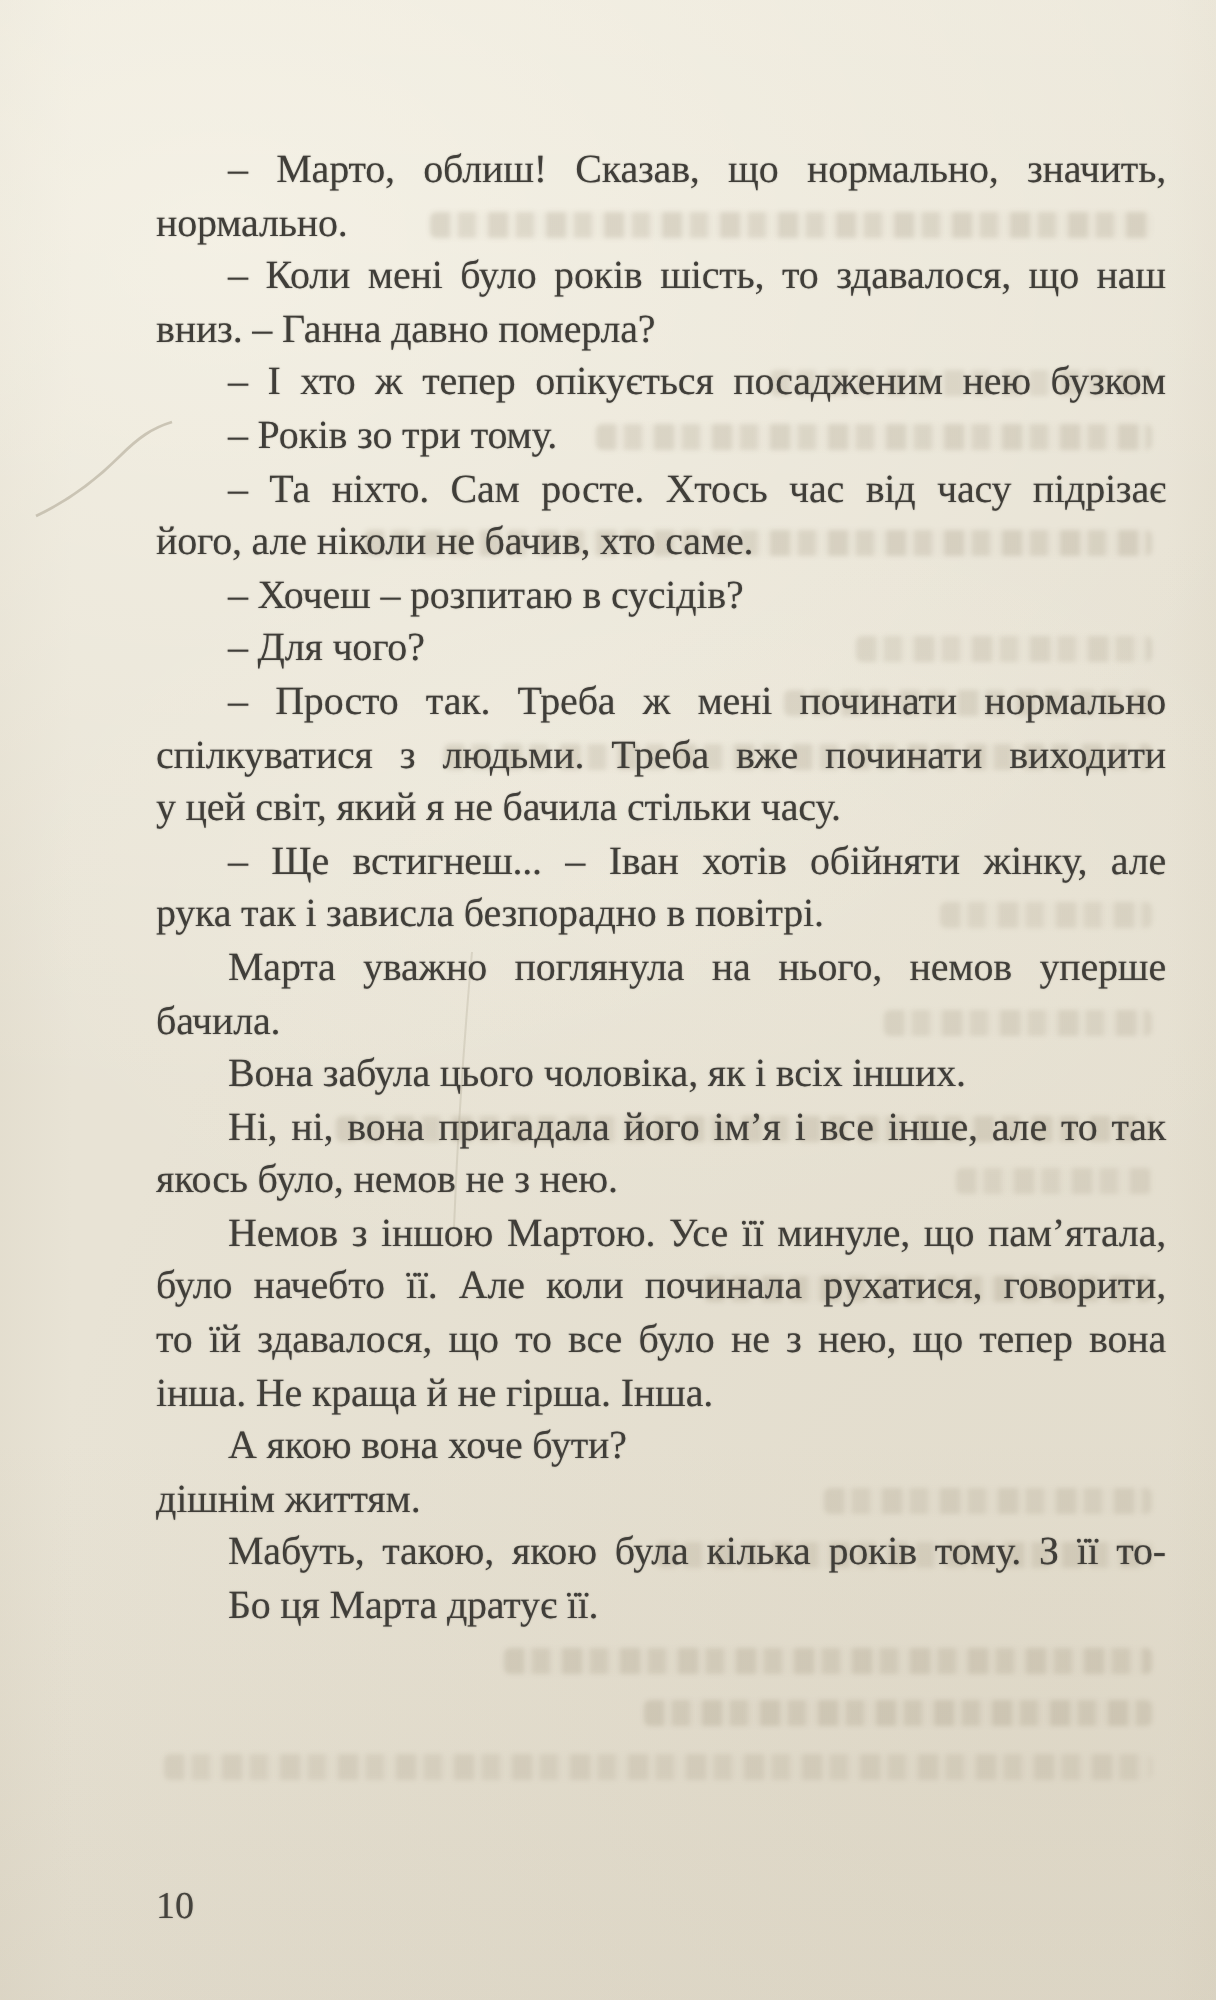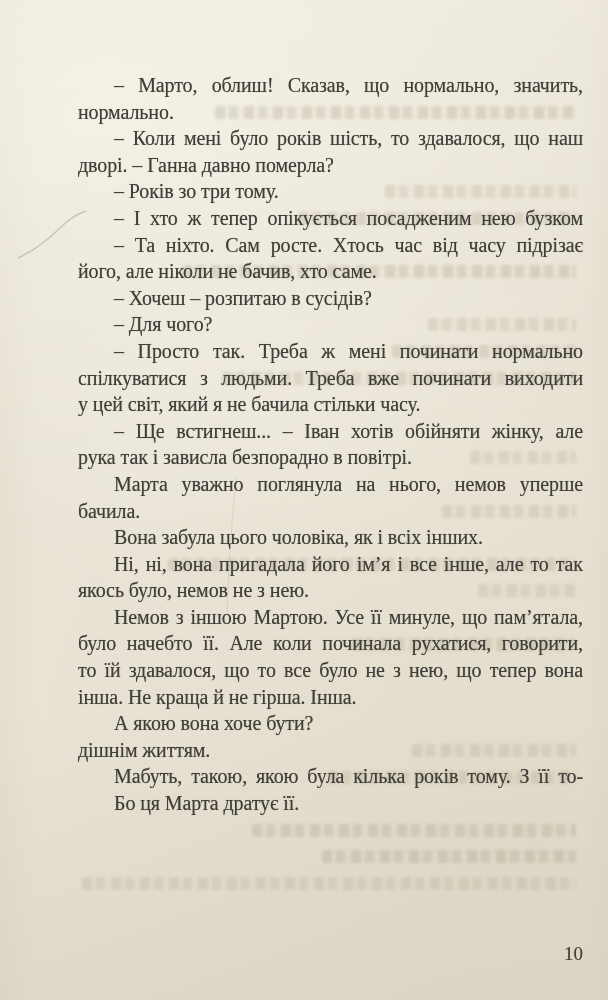--- a/index.html
+++ b/index.html
@@ -35,21 +35,21 @@
     white-space: normal;
     text-shadow: 0 0 0.7px rgba(64,62,57,0.55);
   }
   .line.first { text-indent: 36px; }
   .line.last  { text-align-last: left; font-family: Liberation Serif, serif; }
   .page-number {
     position: absolute;
     left: 78px;
     top: 941px;
     width: 505px;
-    text-align: right;
+    text-align: left;
     font-size: 19px;
     line-height: 26px;
     color: #45433d;
     text-shadow: 0 0 0.7px rgba(64,62,57,0.5);
   }
   .bleed-layer { position: absolute; inset: 0; pointer-events: none; }
   .bleed {
     position: absolute;
     height: 13px;
     border-radius: 3px;
@@ -89,23 +89,23 @@
 
   <svg class="crease-svg" width="608" height="1000" viewBox="0 0 608 1000">
     <path d="M18,258 C35,250 48,240 60,228 C69,219 76,214 86,211" stroke="rgba(158,148,128,0.45)" stroke-width="1.4" fill="none"></path>
     <path d="M236,476 C232,520 229,560 227,614" stroke="rgba(170,160,140,0.28)" stroke-width="1" fill="none"></path>
   </svg>
 
   <div class="text-block">
       <div class="line first">– Марто, облиш! Сказав, що нормально, значить,</div>
       <div class="line last">нормально.</div>
       <div class="line first">– Коли мені було років шість, то здавалося, що наш</div>
-      <div class="line last">дворі. – Ганна давно померла?</div>
+      <div class="line last">вниз. – Ганна давно померла?</div>
+      <div class="line first">– І хто ж тепер опікується посадженим нею бузком</div>
       <div class="line first last">– Років зо три тому.</div>
-      <div class="line first">– І хто ж тепер опікується посадженим нею бузком</div>
       <div class="line first">– Та ніхто. Сам росте. Хтось час від часу підрізає</div>
       <div class="line last">його, але ніколи не бачив, хто саме.</div>
       <div class="line first last">– Хочеш – розпитаю в сусідів?</div>
       <div class="line first last">– Для чого?</div>
       <div class="line first">– Просто так. Треба ж мені починати нормально</div>
       <div class="line">спілкуватися з людьми. Треба вже починати виходити</div>
       <div class="line last">у цей світ, який я не бачила стільки часу.</div>
       <div class="line first">– Ще встигнеш... – Іван хотів обійняти жінку, але</div>
       <div class="line last">рука так і зависла безпорадно в повітрі.</div>
       <div class="line first">Марта уважно поглянула на нього, немов уперше</div>

